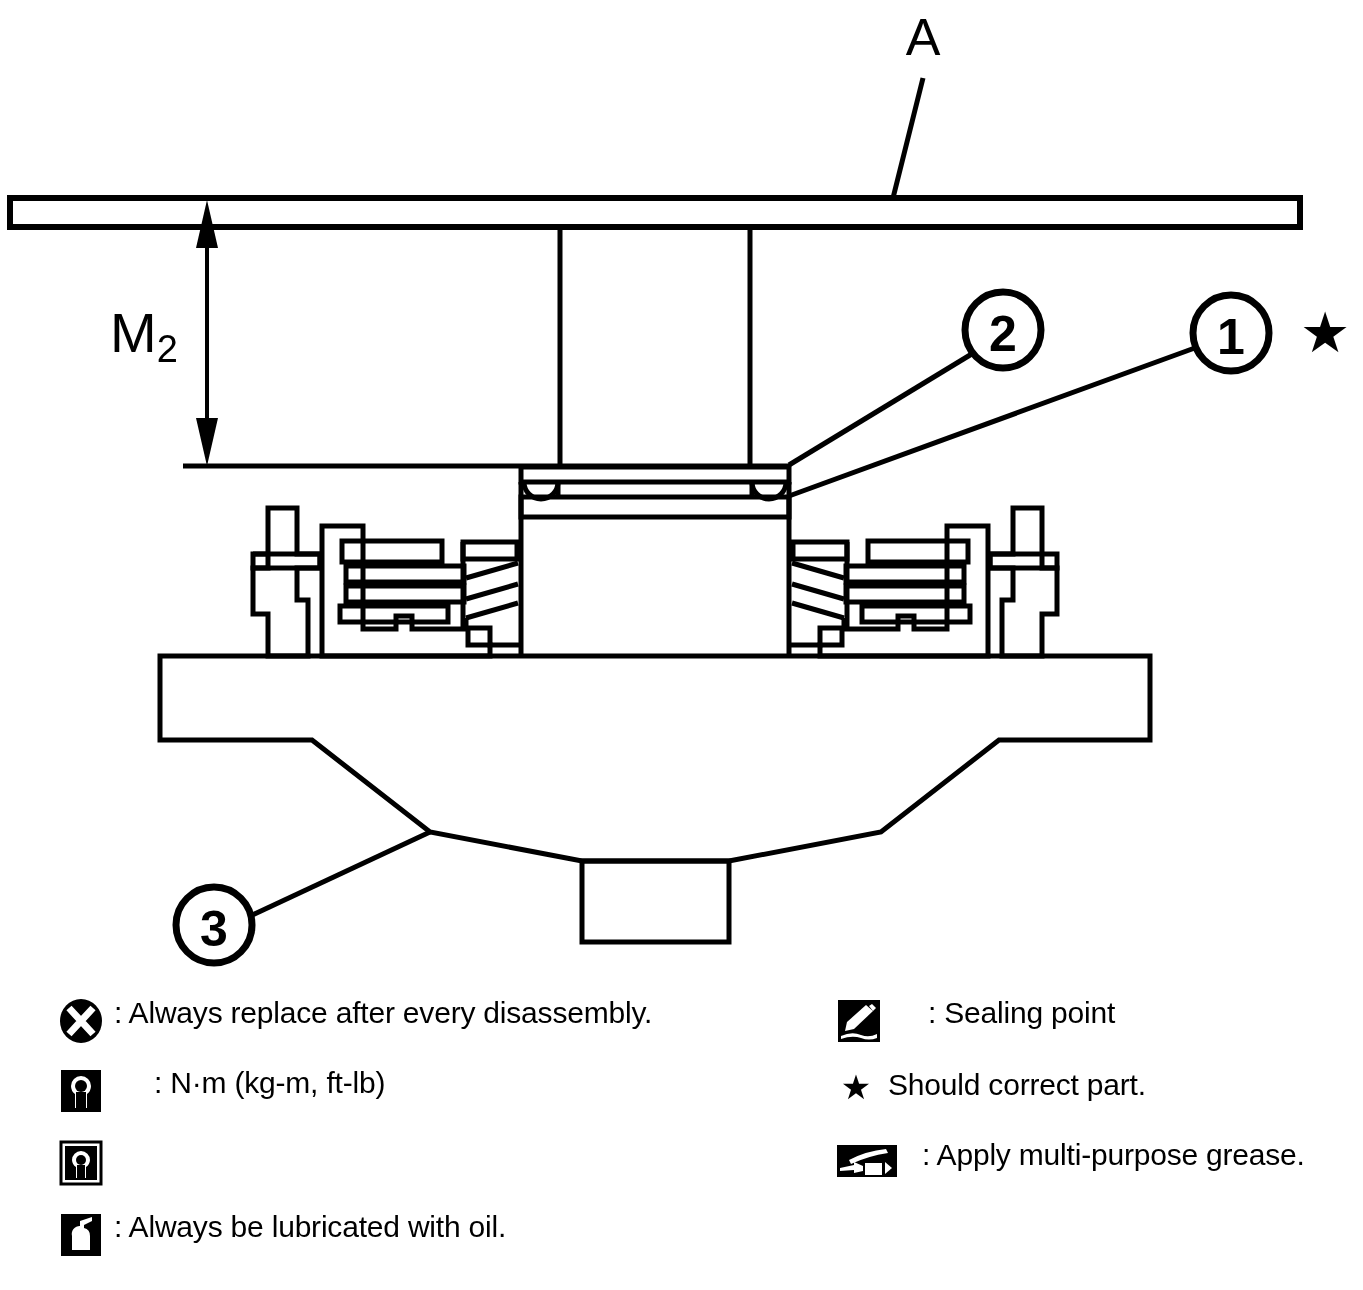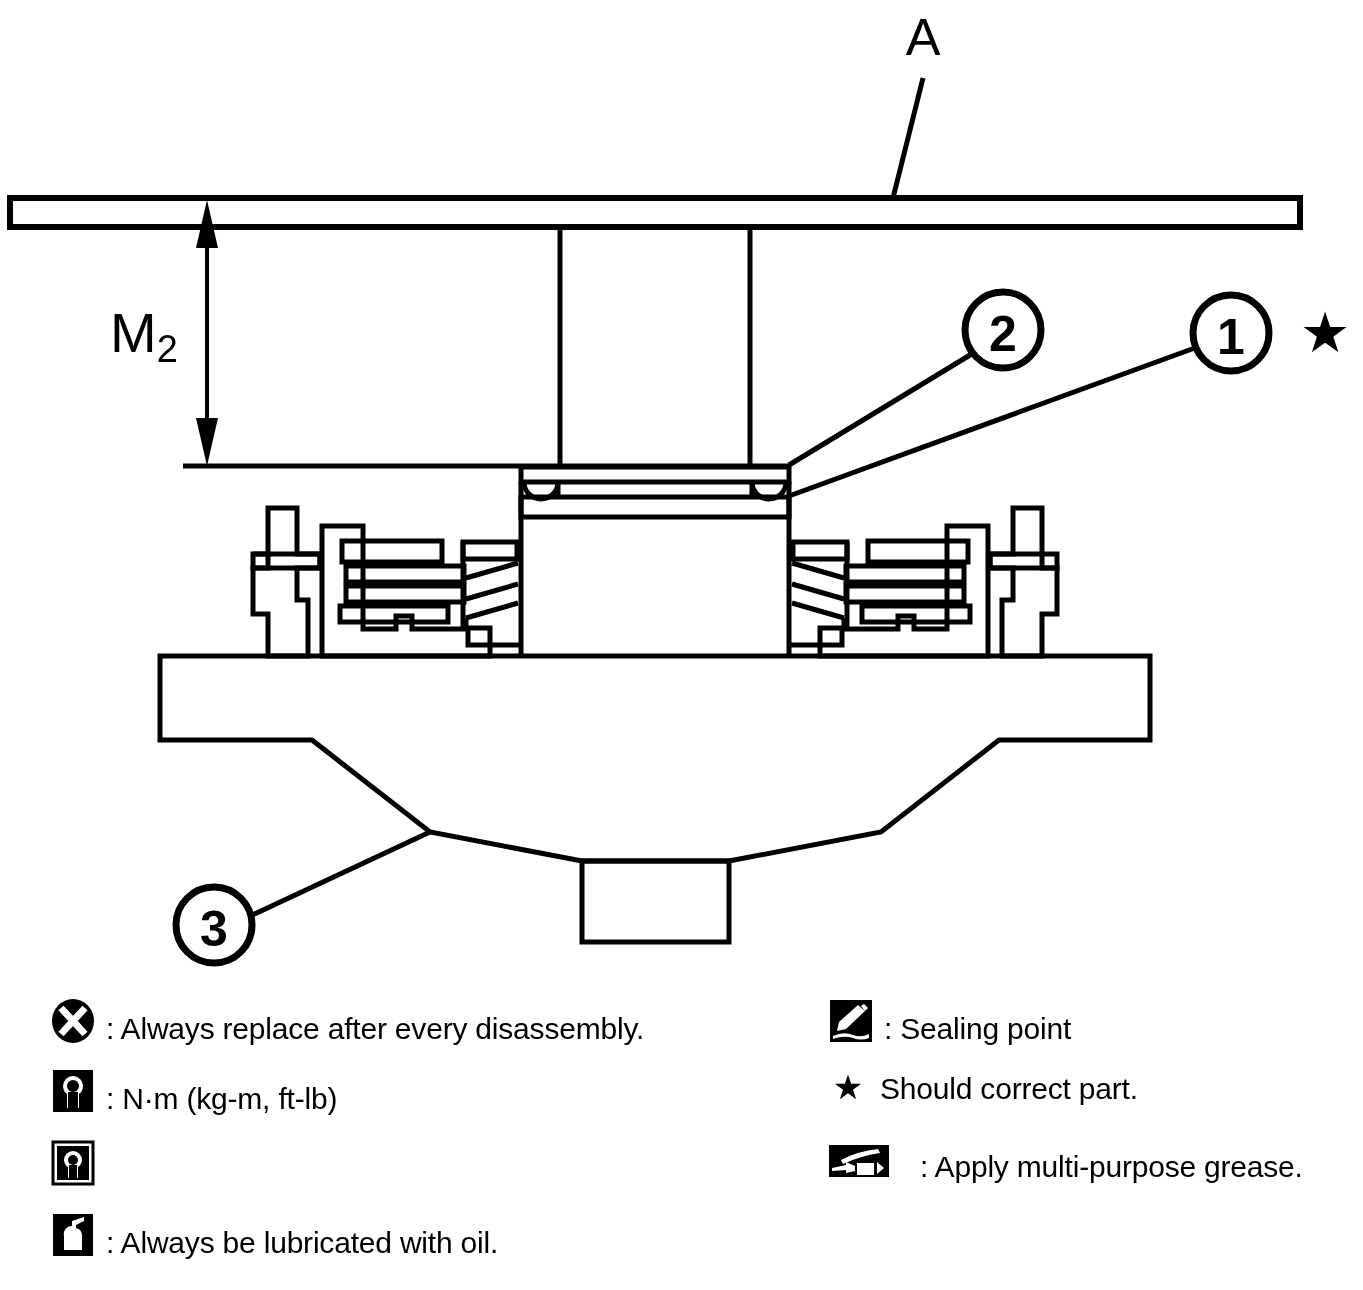--- a/index.html
+++ b/index.html
@@ -37,23 +37,23 @@
   }
   .legend-col {
     position: absolute;
     top: 0;
   }
   .legend-col.left  { left: 50px;  width: 760px; }
   .legend-col.right { left: 828px; width: 520px; }
 
   .legend-row {
     display: flex;
-    align-items: flex-end;
-    position: absolute;
-    left: 0;
+    align-items: flex-start;
+    position: absolute;
+    left: 8px;
   }
   .legend-icon {
     flex: 0 0 auto;
     width: 46px;
     height: 46px;
     margin-right: 10px;
     position: relative;
   }
   .legend-icon svg { display: block; }
   .legend-text {
@@ -185,21 +185,21 @@
       <div class="legend-row" style="top:8px;">
         <span class="legend-icon">
           <svg width="46" height="46" viewBox="0 0 46 46">
             <ellipse cx="23" cy="23" rx="21" ry="22" fill="#000000"></ellipse>
             <path d="M 11 10 L 35 36 M 35 10 L 11 36" stroke="#ffffff" stroke-width="7" fill="none"></path>
           </svg>
         </span>
         <span class="legend-text">: Always replace after every disassembly.</span>
       </div>
 
-      <div class="legend-row" style="top:78px;">
+      <div class="legend-row" style="top:78px;gap:40px;">
         <span class="legend-icon">
           <svg width="46" height="46" viewBox="0 0 46 46">
             <rect x="3" y="2" width="40" height="42" fill="#000000"></rect>
             <path d="M 23 8 a 10 10 0 0 1 10 10 a 10 10 0 0 1 -4 8 L 29 40 L 17 40 L 17 26
                      a 10 10 0 0 1 -4 -8 a 10 10 0 0 1 10 -10 Z" fill="#ffffff"></path>
             <circle cx="23" cy="18" r="6" fill="#000000"></circle>
             <rect x="18" y="24" width="10" height="16" fill="#000000"></rect>
           </svg>
         </span>
         <span class="legend-text">: N·m (kg-m, ft-lb)</span>
@@ -225,21 +225,21 @@
             <path d="M 22 14 L 22 9 L 34 5 L 34 9 L 26 13 L 26 16
                      a 8 8 0 0 1 6 8 L 32 38 L 14 38 L 14 24 a 8 8 0 0 1 8 -10 Z" fill="#ffffff"></path>
           </svg>
         </span>
         <span class="legend-text">: Always be lubricated with oil.</span>
       </div>
     </div>
 
     <div class="legend-col right">
 
-      <div class="legend-row" style="top:8px;">
+      <div class="legend-row" style="top:8px;gap:36px;">
         <span class="legend-icon">
           <svg width="46" height="46" viewBox="0 0 46 46">
             <rect x="2" y="2" width="42" height="42" fill="#000000"></rect>
             <path d="M 30 7 L 37 13 L 18 31 L 9 33 L 11 24 Z" fill="#ffffff"></path>
             <path d="M 33 8 L 36 6 L 40 10 L 37 13 Z" fill="#ffffff"></path>
             <path d="M 5 38 Q 16 33 25 37 Q 33 40 41 36 L 41 40 Q 33 43 25 40 Q 16 37 5 41 Z" fill="#ffffff"></path>
           </svg>
         </span>
         <span class="legend-text">: Sealing point</span>
       </div>
@@ -252,17 +252,17 @@
       <div class="legend-row" style="top:150px;">
         <span class="legend-icon" style="width:62px;height:42px;">
           <svg width="62" height="42" viewBox="0 0 62 42">
             <rect x="1" y="5" width="60" height="32" fill="#000000"></rect>
             <path d="M 13 20 Q 30 11 50 9 L 52 13 Q 32 16 15 24 Z" fill="#ffffff"></path>
             <path d="M 4 28 L 18 25 L 18 22 L 27 26 L 27 31 L 18 33 L 18 30 L 4 31 Z" fill="#ffffff"></path>
             <rect x="29" y="23" width="17" height="12" fill="#ffffff"></rect>
             <path d="M 49 22 L 56 28 L 49 34 Z" fill="#ffffff"></path>
           </svg>
         </span>
-        <span class="legend-text" style="margin-left:20px;">: Apply multi-purpose grease.</span>
+        <span class="legend-text" style="margin-left:14px;">: Apply multi-purpose grease.</span>
       </div>
     </div>
   </div>
 </div>
 
 </body></html>

